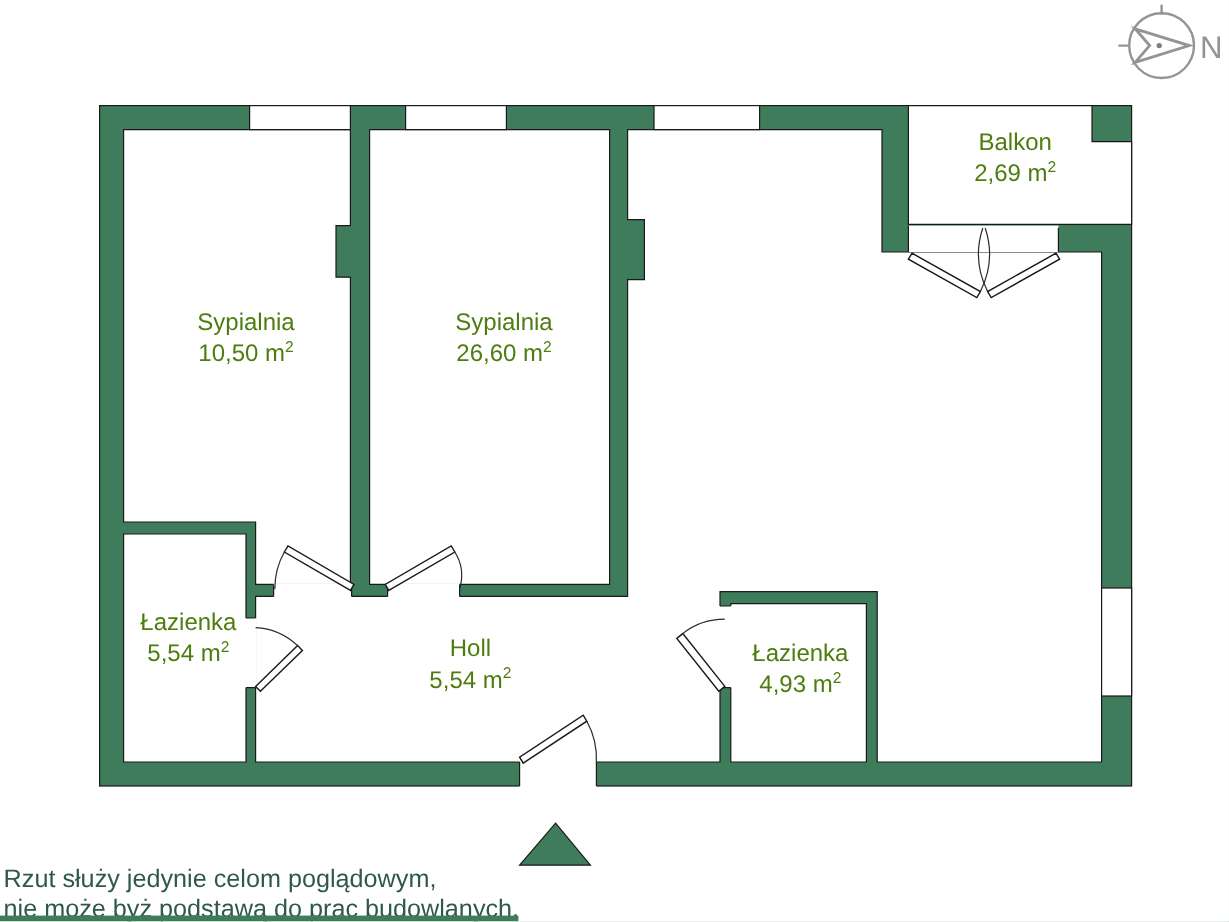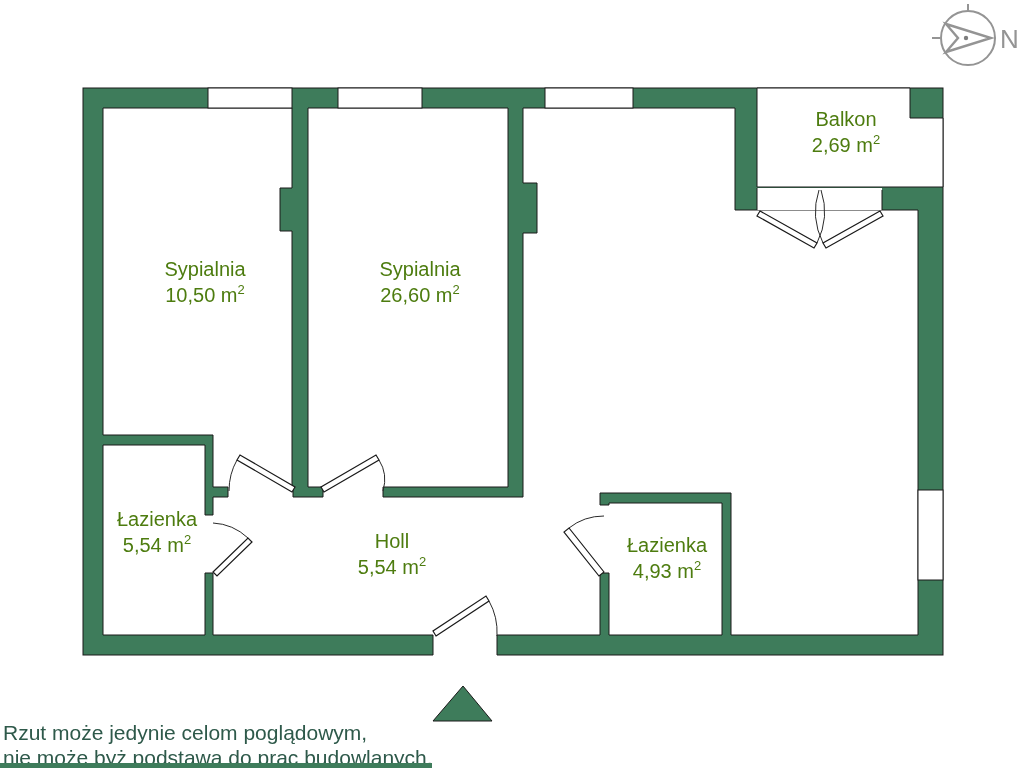--- a/index.html
+++ b/index.html
@@ -113,18 +113,18 @@
     <span class="rline"><span>5,54 m</span><sup>2</sup></span>
   </div>
   <div class="label" style="left:667px;top:532px">
     <span class="rline">Łazienka</span>
     <span class="rline"><span>4,93 m</span><sup>2</sup></span>
   </div>
 
   <div class="n-label">N</div>
 
   <div class="disclaimer">
-    <span>Rzut może jedynie celom poglądowym,</span>
+    <span>Rzut służy jedynie celom poglądowym,</span>
     <span>nie może byż podstawą do prac budowlanych.</span>
   </div>
 
   <div class="bottom-bar"></div>
 </div>
 
 </body></html>

